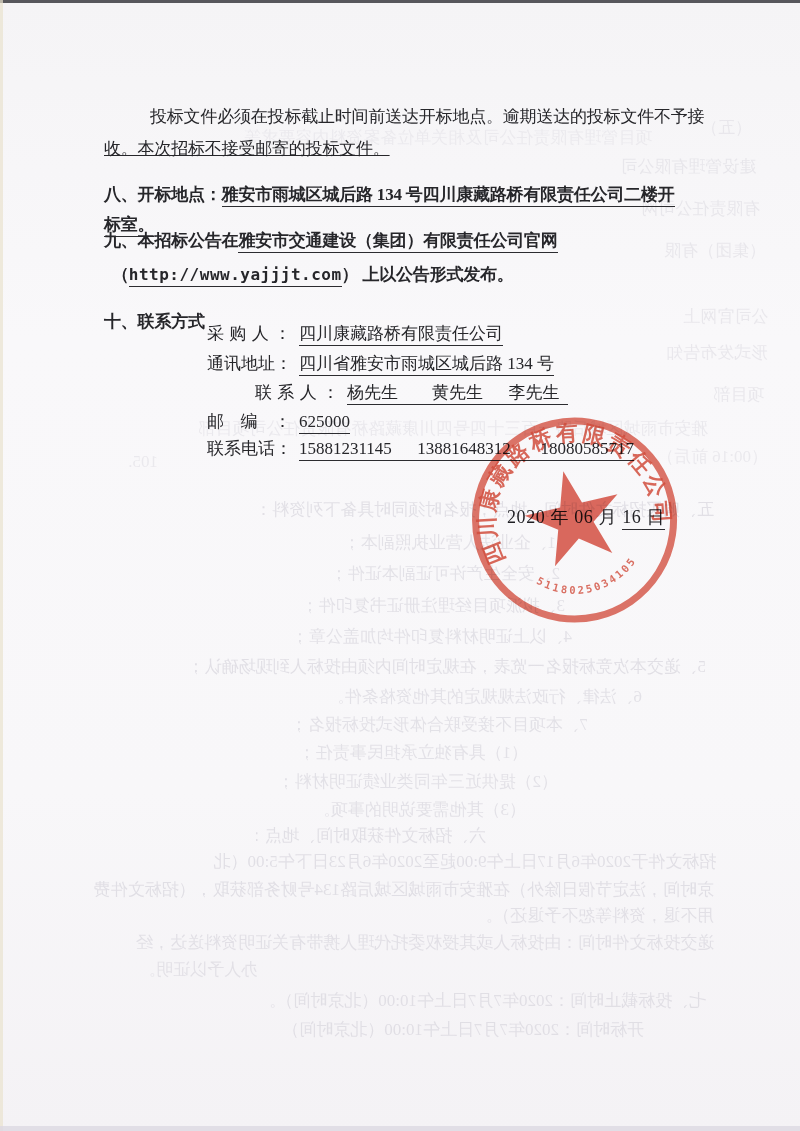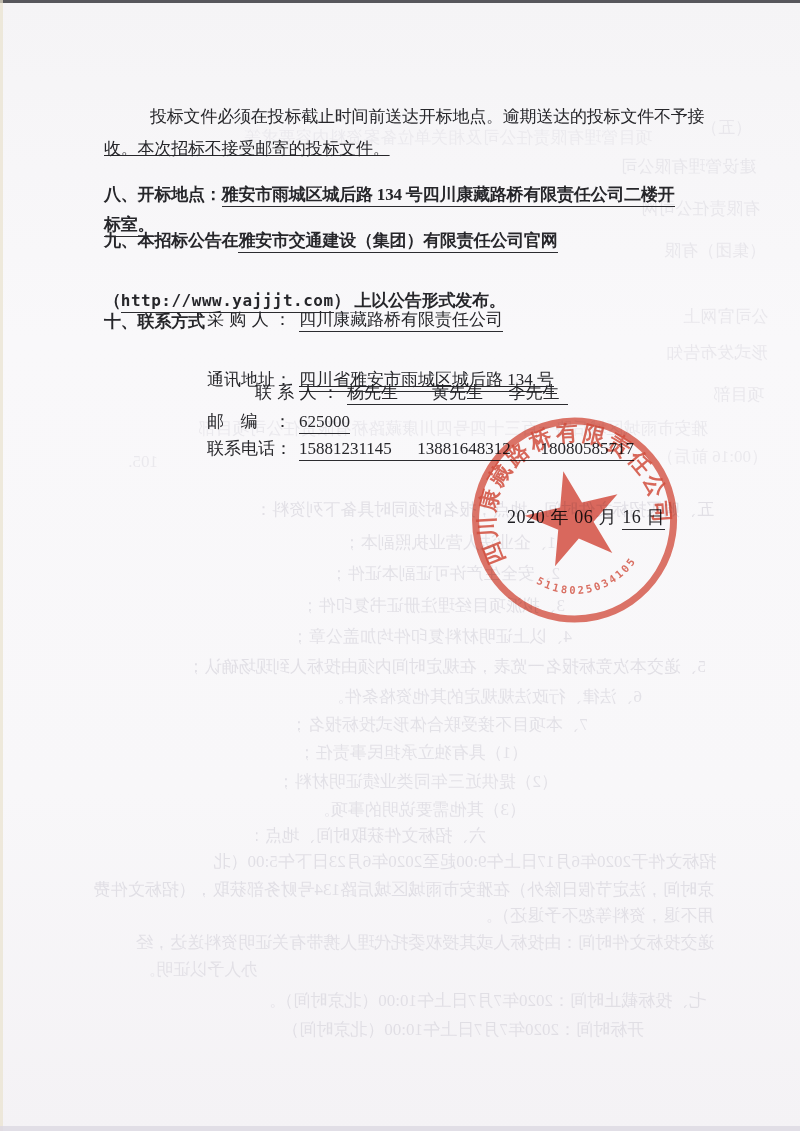--- a/index.html
+++ b/index.html
@@ -68,27 +68,27 @@
     <div class="bleed-line" style="top: 1020px; left: 288px; width: 356px; opacity: 0.3;">开标时间：2020年7月7日上午10:00（北京时间）。</div>
   </div>
 
 <div class="line indent" style="left:104px;top:105px;width:606px;">投标文件必须在投标截止时间前送达开标地点。逾期送达的投标文件不予接</div>
 <div class="line" style="left:104px;top:137px;width:606px;text-decoration:underline;">收。本次招标不接受邮寄的投标文件。</div>
 
 <div class="line b" style="left:104px;top:183px;"><span>八、开标地点：</span><span class="u">雅安市雨城区城后路 134 号四川康藏路桥有限责任公司二楼开</span></div>
 <div class="line b" style="left:104px;top:213px;"><span class="u">标室。</span></div>
 
 <div class="line b" style="left:104px;top:229px;"><span>九、本招标公告在</span><span class="u">雅安市交通建设（集团）有限责任公司官网</span></div>
-<div class="line b" style="left:104px;top:263px;margin-top:26px;"><span>（</span><span class="u mono">http://www.yajjjt.com</span><span>）</span><span> 上以公告形式发布。</span></div>
+<div class="line b" style="left:112px;top:263px;"><span>（</span><span class="u mono">http://www.yajjjt.com</span><span>）</span><span> 上以公告形式发布。</span></div>
 
 <div class="line b" style="left:104px;top:294px;margin-top:16px;">十、联系方式</div>
 
 <div id="contacts">
-    <div class="row" style="top: 308px;"><span class="lab">采购人：</span><span class="u">四川康藏路桥有限责任公司</span></div>
-    <div class="row" style="top: 368px; text-decoration: underline;"><span class="lab">通讯地址：</span><span class="u">四川省雅安市雨城区城后路 134 号</span></div>
+    <div class="row" style="top: 322px;"><span class="lab">采购人：</span><span class="u">四川康藏路桥有限责任公司</span></div>
+    <div class="row" style="top: 352px;"><span class="lab">通讯地址：</span><span class="u">四川省雅安市雨城区城后路 134 号</span></div>
     <div class="row" style="top: 381px; margin-left: 48px;"><span class="lab">联系人：</span><span class="u">杨先生        黄先生      李先生  </span></div>
     <div class="row" style="top: 410px;"><span class="lab">邮编：</span><span class="u">625000</span></div>
     <div class="row" style="top: 437px;"><span class="lab">联系电话：</span><span class="u">15881231145      13881648312       18080585717</span></div>
   </div>
 
 <div class="date-line"><span>2020 年 06 月 </span><span class="u">16 日</span></div>
 
 <svg class="stamp" viewBox="0 0 220 220">
   <defs>
     <path id="arcTop" d="M 37,141 A 80,80 0 1 1 183,141" fill="none"></path>

